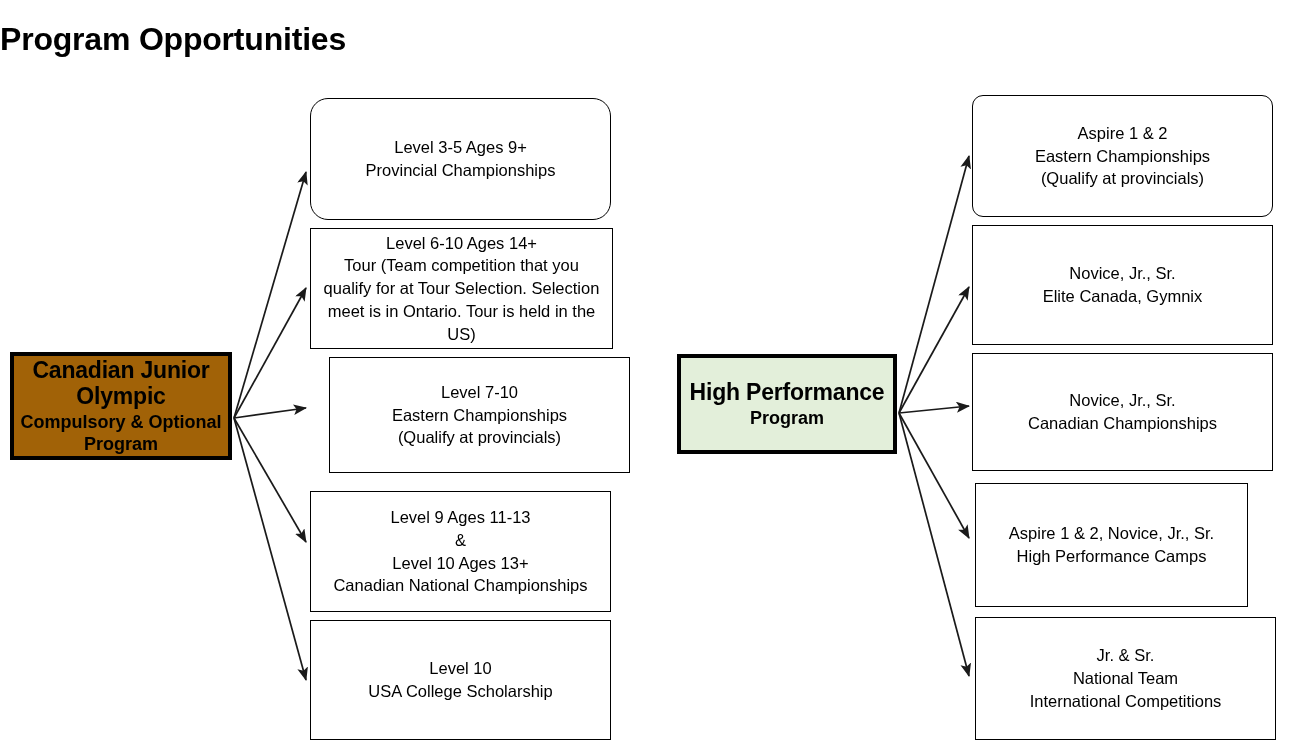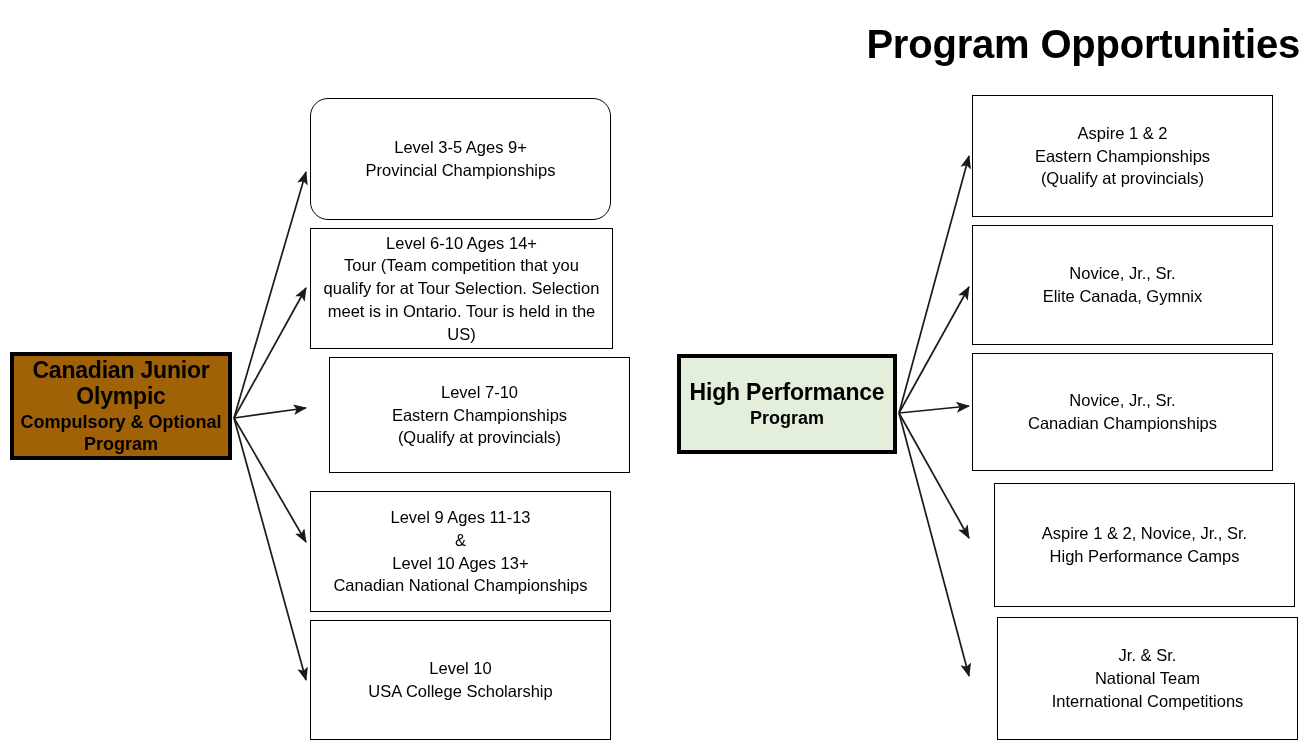--- a/index.html
+++ b/index.html
@@ -19,22 +19,22 @@
     background: #ffffff;
     overflow: hidden;
   }
 
   
   #page-title {
     position: absolute;
     left: 0;
     top: 22px;
     width: 1300px;
-    text-align: right;
-    font-size: 40px;
+    text-align: left;
+    font-size: 32px;
     font-weight: bold;
     letter-spacing: -0.2px;
     line-height: 1.1;
     color: #000000;
   }
 
   
   #arrow-layer {
     position: absolute;
     left: 0;
@@ -159,36 +159,36 @@
     <div class="target-text">Level 9 Ages 11-13
 &amp;
 Level 10 Ages 13+
 Canadian National Championships</div>
   </div>
   <div class="target-box" style="left:310px; top:620px; width:301px; height:120px;">
     <div class="target-text">Level 10
 USA College Scholarship</div>
   </div>
 
-  <div class="target-box" style="left:972px; top:95px; width:301px; height:122px;">
+  <div class="target-box" style="left:972px; top:95px; width:301px; height:122px;border-radius:11px;">
     <div class="target-text">Aspire 1 &amp; 2
 Eastern Championships
 (Qualify at provincials)</div>
   </div>
   <div class="target-box" style="left:972px; top:225px; width:301px; height:120px;">
     <div class="target-text">Novice, Jr., Sr.
 Elite Canada, Gymnix</div>
   </div>
   <div class="target-box" style="left:972px; top:353px; width:301px; height:118px;">
     <div class="target-text">Novice, Jr., Sr.
 Canadian Championships</div>
   </div>
-  <div class="target-box" style="left:975px; top:483px; width:301px; height:124px;margin-left:19px;">
+  <div class="target-box" style="left:975px; top:483px; width:273px; height:124px;">
     <div class="target-text">Aspire 1 &amp; 2, Novice, Jr., Sr.
 High Performance Camps</div>
   </div>
-  <div class="target-box" style="left:975px; top:617px; width:301px; height:123px;margin-left:22px;">
+  <div class="target-box" style="left:975px; top:617px; width:301px; height:123px;">
     <div class="target-text">Jr. &amp; Sr.
 National Team
 International Competitions</div>
   </div>
 
 </div>
 
 </body></html>

